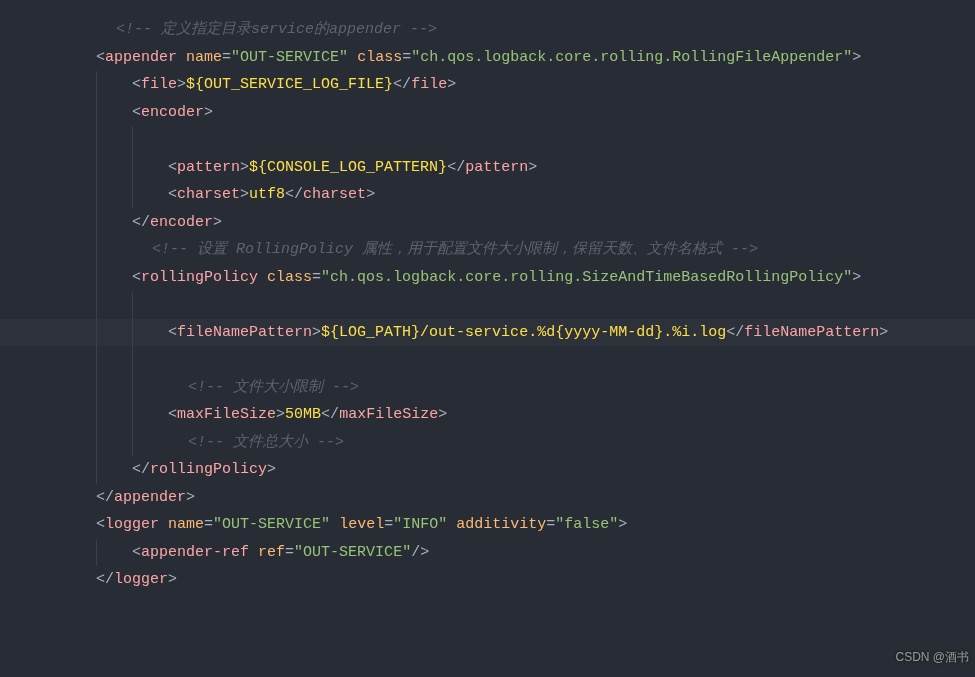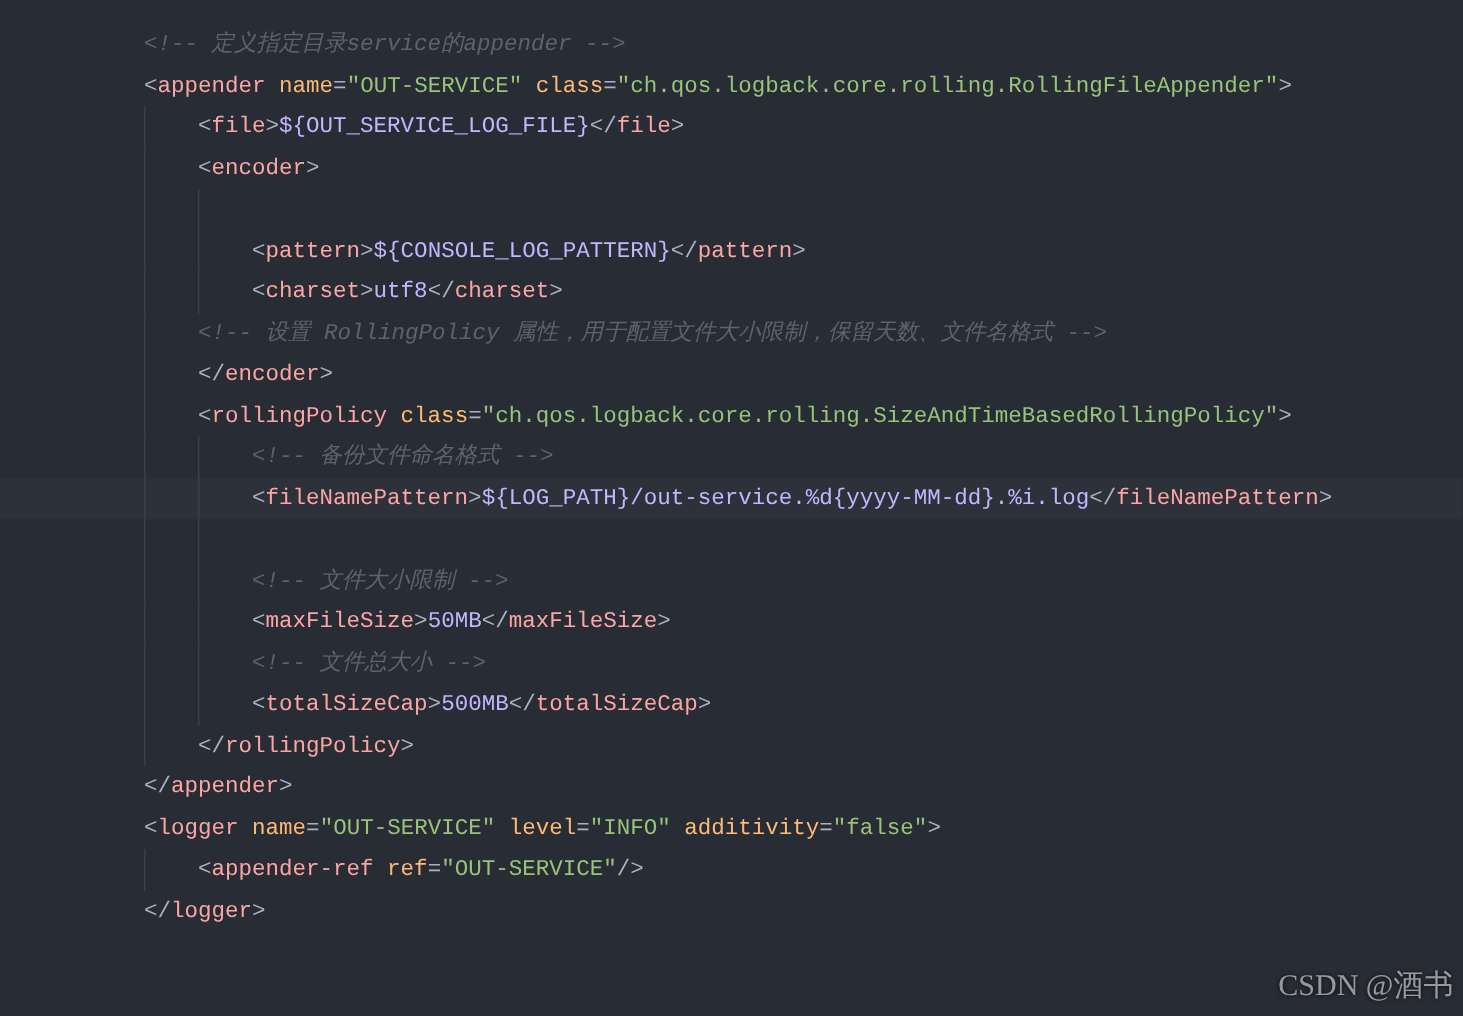--- a/index.html
+++ b/index.html
@@ -21,57 +21,56 @@
     position: relative;
   }
   .line-highlight { background: #2c313a; }
   .guide {
     position: absolute;
     width: 1px;
     background: #3b4048;
     top: 0;
     bottom: 0;
   }
-  .comment { color: #5c6370; font-style: italic; }
+  .comment { color: #5c6370; font-style: italic; margin-left: 20px; }
   .tag { color: #fca5a5; }
   .bracket { color: #abb2bf; }
   .attr-name { color: #fdba74; }
   .attr-value { color: #98c379; }
   .attr-eq { color: #abb2bf; }
-  .text-content { color: #c4b5fd; }
+  .text-content { color: #fde047; }
   .watermark {
     position: absolute;
     right: 6px;
     bottom: 6px;
     color: rgba(255,255,255,0.55);
     text-shadow: 0 0 3px rgba(0,0,0,0.8);
-    font-size: 20px;
-    font-family: Liberation Serif, serif;
+    font-size: 12px;
+    font-family: Liberation Sans, sans-serif;
   }
 </style>
 </head>
 <body>
 
 <div class="code-area" id="code">
     <div class="line">    <span class="comment">&lt;!-- 定义指定目录service的appender --&gt;</span></div>
     <div class="line">    <span class="bracket">&lt;</span><span class="tag">appender</span> <span class="attr-name">name</span><span class="attr-eq">=</span><span class="attr-value">"OUT-SERVICE"</span> <span class="attr-name">class</span><span class="attr-eq">=</span><span class="attr-value">"ch.qos.logback.core.rolling.RollingFileAppender"</span><span class="bracket">&gt;</span></div>
     <div class="line"><span class="guide" style="left:96px"></span>        <span class="bracket">&lt;</span><span class="tag">file</span><span class="bracket">&gt;</span><span class="text-content">${OUT_SERVICE_LOG_FILE}</span><span class="bracket">&lt;/</span><span class="tag">file</span><span class="bracket">&gt;</span></div>
     <div class="line"><span class="guide" style="left:96px"></span>        <span class="bracket">&lt;</span><span class="tag">encoder</span><span class="bracket">&gt;</span></div>
     <div class="line"><span class="guide" style="left:96px"></span><span class="guide" style="left:132px"></span>            </div>
     <div class="line"><span class="guide" style="left:96px"></span><span class="guide" style="left:132px"></span>            <span class="bracket">&lt;</span><span class="tag">pattern</span><span class="bracket">&gt;</span><span class="text-content">${CONSOLE_LOG_PATTERN}</span><span class="bracket">&lt;/</span><span class="tag">pattern</span><span class="bracket">&gt;</span></div>
     <div class="line"><span class="guide" style="left:96px"></span><span class="guide" style="left:132px"></span>            <span class="bracket">&lt;</span><span class="tag">charset</span><span class="bracket">&gt;</span><span class="text-content">utf8</span><span class="bracket">&lt;/</span><span class="tag">charset</span><span class="bracket">&gt;</span></div>
+    <div class="line"><span class="guide" style="left:96px"></span>        <span class="bracket">&lt;/</span><span class="tag">encoder</span><span class="bracket">&gt;</span></div>
     <div class="line"><span class="guide" style="left:96px"></span>        <span class="comment">&lt;!-- 设置 RollingPolicy 属性，用于配置文件大小限制，保留天数、文件名格式 --&gt;</span></div>
-    <div class="line"><span class="guide" style="left:96px"></span>        <span class="bracket">&lt;/</span><span class="tag">encoder</span><span class="bracket">&gt;</span></div>
     <div class="line"><span class="guide" style="left:96px"></span>        <span class="bracket">&lt;</span><span class="tag">rollingPolicy</span> <span class="attr-name">class</span><span class="attr-eq">=</span><span class="attr-value">"ch.qos.logback.core.rolling.SizeAndTimeBasedRollingPolicy"</span><span class="bracket">&gt;</span></div>
-    <div class="line"><span class="guide" style="left:96px"></span><span class="guide" style="left:132px"></span>            <span class="comment">&lt;!-- 备份文件命名格式 --&gt;</span></div>
+    <div class="line"><span class="guide" style="left:96px"></span><span class="guide" style="left:132px"></span>            </div>
     <div class="line line-highlight"><span class="guide" style="left:96px"></span><span class="guide" style="left:132px"></span>            <span class="bracket">&lt;</span><span class="tag">fileNamePattern</span><span class="bracket">&gt;</span><span class="text-content">${LOG_PATH}/out-service.%d{yyyy-MM-dd}.%i.log</span><span class="bracket">&lt;/</span><span class="tag">fileNamePattern</span><span class="bracket">&gt;</span></div>
     <div class="line"><span class="guide" style="left:96px"></span><span class="guide" style="left:132px"></span>            </div>
     <div class="line"><span class="guide" style="left:96px"></span><span class="guide" style="left:132px"></span>            <span class="comment">&lt;!-- 文件大小限制 --&gt;</span></div>
     <div class="line"><span class="guide" style="left:96px"></span><span class="guide" style="left:132px"></span>            <span class="bracket">&lt;</span><span class="tag">maxFileSize</span><span class="bracket">&gt;</span><span class="text-content">50MB</span><span class="bracket">&lt;/</span><span class="tag">maxFileSize</span><span class="bracket">&gt;</span></div>
     <div class="line"><span class="guide" style="left:96px"></span><span class="guide" style="left:132px"></span>            <span class="comment">&lt;!-- 文件总大小 --&gt;</span></div>
-    <div class="line"><span class="guide" style="left:96px"></span><span class="guide" style="left:132px"></span>            <span class="bracket">&lt;</span><span class="tag">totalSizeCap</span><span class="bracket">&gt;</span><span class="text-content">500MB</span><span class="bracket">&lt;/</span><span class="tag">totalSizeCap</span><span class="bracket">&gt;</span></div>
     <div class="line"><span class="guide" style="left:96px"></span>        <span class="bracket">&lt;/</span><span class="tag">rollingPolicy</span><span class="bracket">&gt;</span></div>
     <div class="line">    <span class="bracket">&lt;/</span><span class="tag">appender</span><span class="bracket">&gt;</span></div>
     <div class="line">    <span class="bracket">&lt;</span><span class="tag">logger</span> <span class="attr-name">name</span><span class="attr-eq">=</span><span class="attr-value">"OUT-SERVICE"</span> <span class="attr-name">level</span><span class="attr-eq">=</span><span class="attr-value">"INFO"</span> <span class="attr-name">additivity</span><span class="attr-eq">=</span><span class="attr-value">"false"</span><span class="bracket">&gt;</span></div>
     <div class="line"><span class="guide" style="left:96px"></span>        <span class="bracket">&lt;</span><span class="tag">appender-ref</span> <span class="attr-name">ref</span><span class="attr-eq">=</span><span class="attr-value">"OUT-SERVICE"</span><span class="bracket">/&gt;</span></div>
     <div class="line">    <span class="bracket">&lt;/</span><span class="tag">logger</span><span class="bracket">&gt;</span></div>
   </div>
 <div class="watermark">CSDN @酒书</div>
 
 </body></html>

